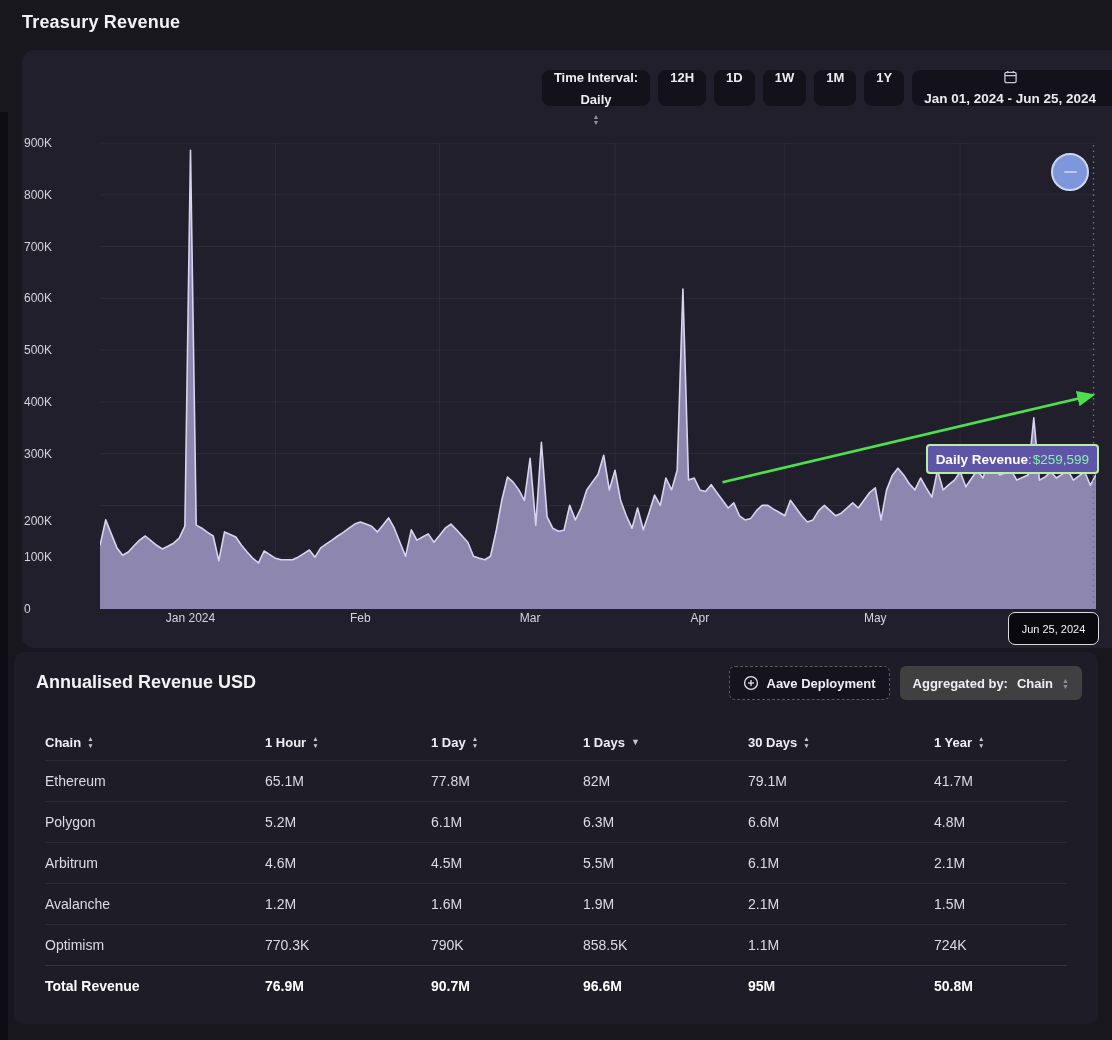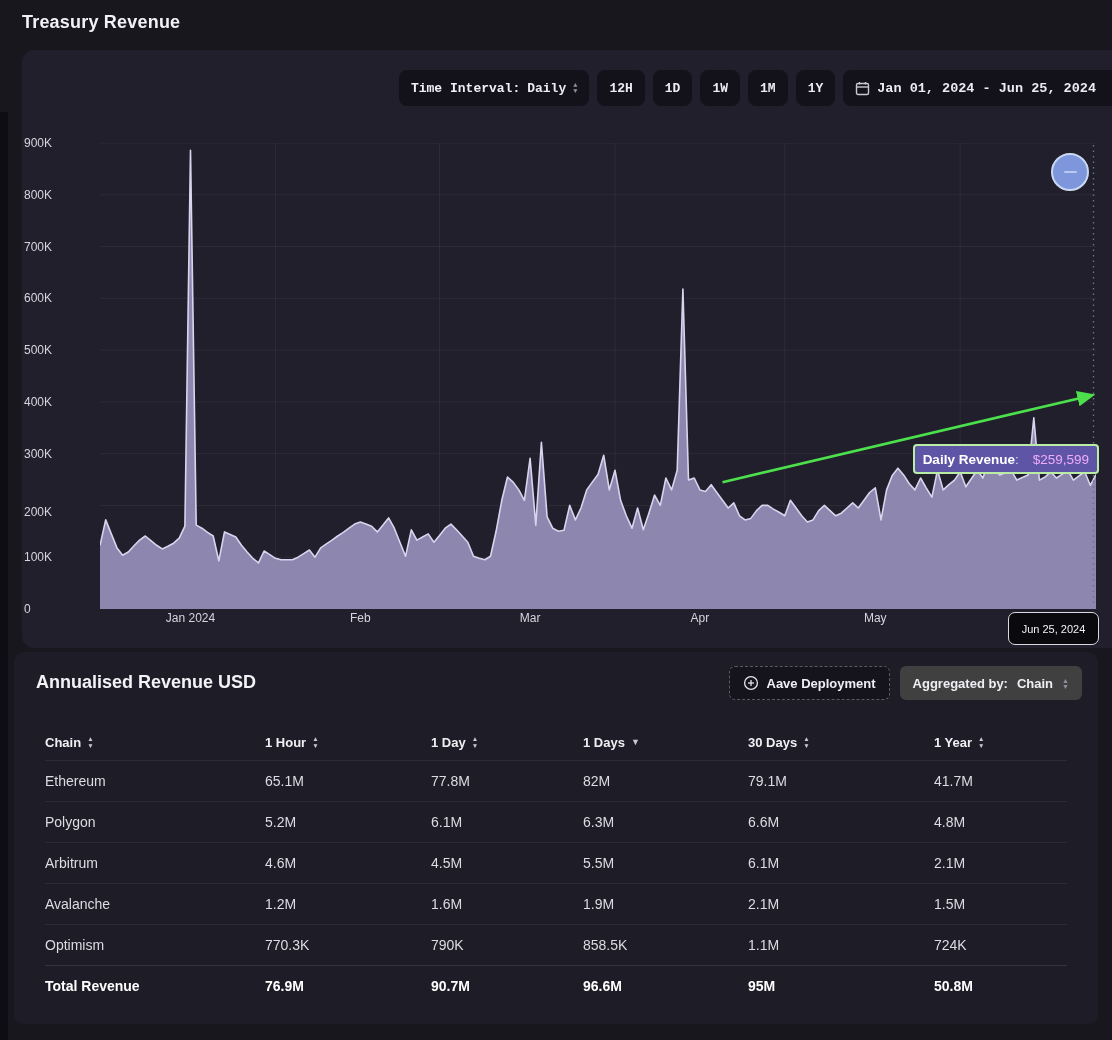--- a/index.html
+++ b/index.html
@@ -15,23 +15,23 @@
 
   .page-title { position:absolute; left:22px; top:12px; font-size:18px; font-weight:700; color:#f2f1f5; letter-spacing:.2px; }
 
   
   .chart-panel {
     position:absolute; left:22px; top:50px; width:1090px; height:598px;
     background:#201f2b; border-radius:12px 0 0 12px;
   }
   .controls { position:absolute; top:20px; right:0; display:flex; gap:8px; align-items:stretch; }
   .ctl {
-    background:#13121b; border:none; color:#eceaf2; font-family:Liberation Mono, monospace;
+    background:#13121b; border:none; color:#eceaf2; font-family:Liberation Sans, sans-serif;
     font-size:13px; font-weight:700; border-radius:8px; height:36px;
-    display:flex; align-items:center; padding:0 12px; cursor:pointer; gap:7px;
+    display:flex; align-items:center; padding:0 12px; cursor:pointer; gap:7px;flex-direction:column;
   }
   .ctl .dimlbl { color:#f0eff6; font-weight:700; }
   .updown { display:inline-flex; flex-direction:column; line-height:5px; font-size:7px; color:#8f8e9e; gap:1px; }
   .daterange { padding:0 16px 0 12px; border-radius:8px 0 0 8px; font-weight:600; font-size:13.5px; }
   .cal-icon { opacity:.92; }
 
   .y-axis { position:absolute; left:0; top:93px; width:70px; height:466px; }
   .ytick { position:absolute; right:8px; width:60px; font-size:12px; color:#d6d5de; transform:translateY(50%); }
   .plot { position:absolute; left:78px; top:93px; width:996px; height:466px; }
   .plot svg { display:block; width:996px; height:466px; }
@@ -44,21 +44,21 @@
     cursor:grab;
   }
   .handle .dash { width:13px; height:2px; background:#b9c9ef; border-radius:1px; }
 
   .chart-tooltip {
     position:absolute; right:13px; top:394px; height:27px;
     background:#5f55a6; border:2px solid #b9eda5; border-radius:4px;
     display:flex; align-items:center; padding:13px 8px; font-size:13.5px; white-space:nowrap;
   }
   .chart-tooltip .tl { font-weight:700; color:#ffffff; }
-  .chart-tooltip .tv { color:#f0abfc; margin-left:14px; }
+  .chart-tooltip .tv { color:#86efac; margin-left:1px; }
 
   .cross-label {
     position:absolute; left:986px; top:562px; width:91px; height:33px;
     background:#0a0a0e; border:1.5px solid #d9d9e2; border-radius:7px;
     display:flex; align-items:center; justify-content:center;
     font-size:11px; color:#f2f2f6; font-weight:400;
   }
 
   
   .table-panel {
@@ -118,21 +118,21 @@
         <line x1="4.5" y1="1" x2="4.5" y2="3.5" stroke="#d9d8e2" stroke-width="1.4"></line>
         <line x1="10.5" y1="1" x2="10.5" y2="3.5" stroke="#d9d8e2" stroke-width="1.4"></line>
       </svg>
       <span>Jan 01, 2024 - Jun 25, 2024</span>
     </button>
   </div>
 
   <div class="y-axis" id="y-axis">
       <div class="ytick" style="bottom: 0px;">0</div>
       <div class="ytick" style="bottom: 51.7778px;">100K</div>
-      <div class="ytick" style="bottom: 97px;">200K</div>
+      <div class="ytick" style="bottom: 88px;">200K</div>
       <div class="ytick" style="bottom: 155.333px;">300K</div>
       <div class="ytick" style="bottom: 207.111px;">400K</div>
       <div class="ytick" style="bottom: 258.889px;">500K</div>
       <div class="ytick" style="bottom: 310.667px;">600K</div>
       <div class="ytick" style="bottom: 362.444px;">700K</div>
       <div class="ytick" style="bottom: 414.222px;">800K</div>
       <div class="ytick" style="bottom: 466px;">900K</div>
     </div>
   <div class="plot">
     <svg id="chart-svg" viewBox="0 0 996 466" preserveAspectRatio="none">

